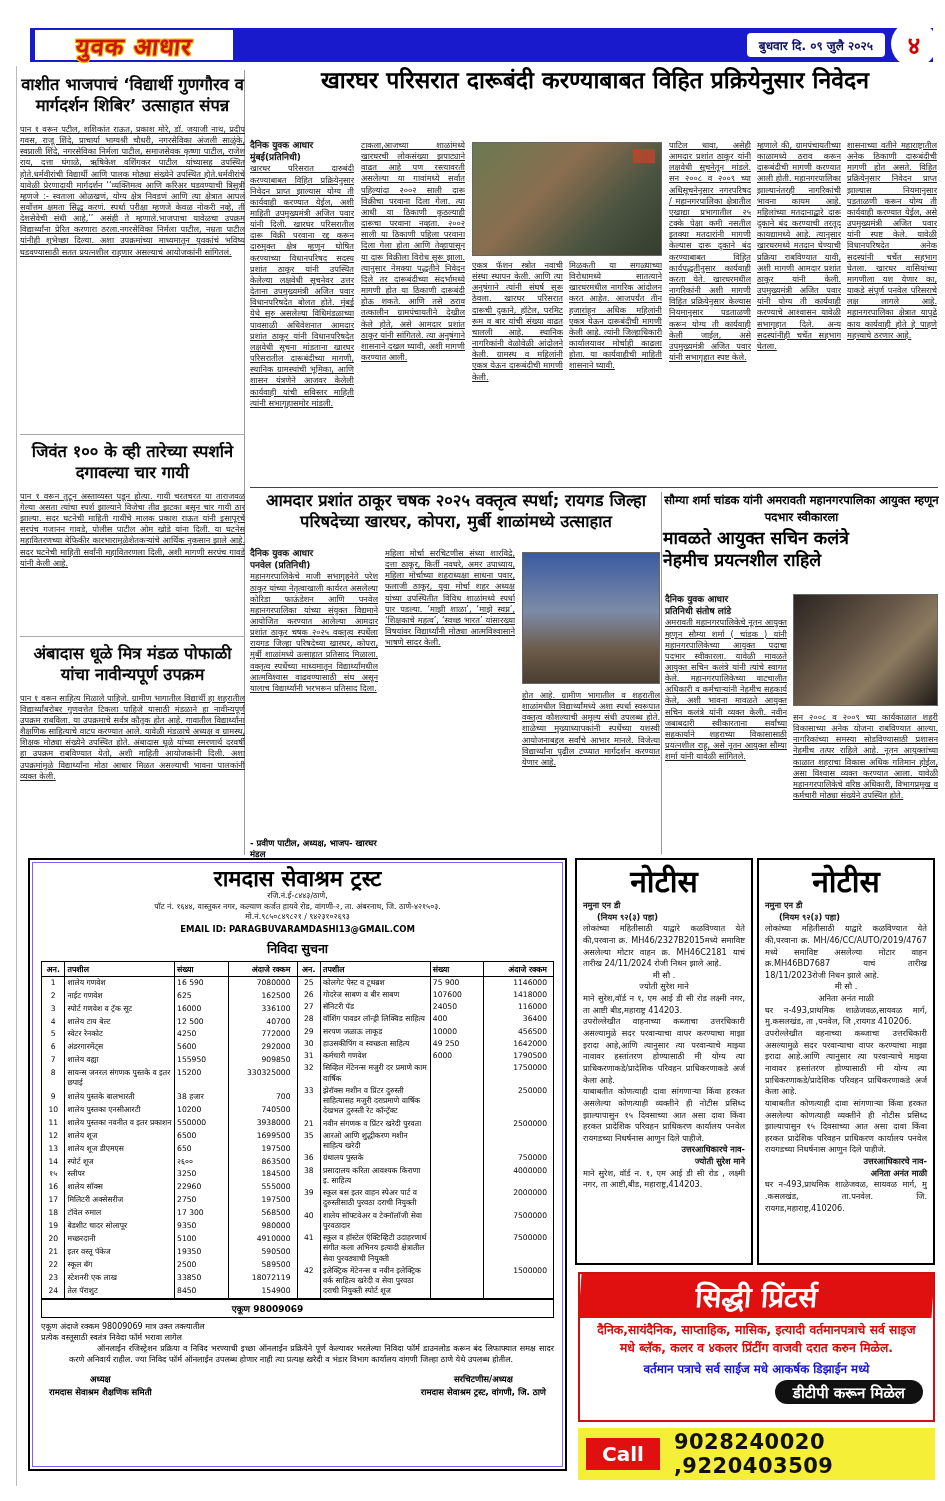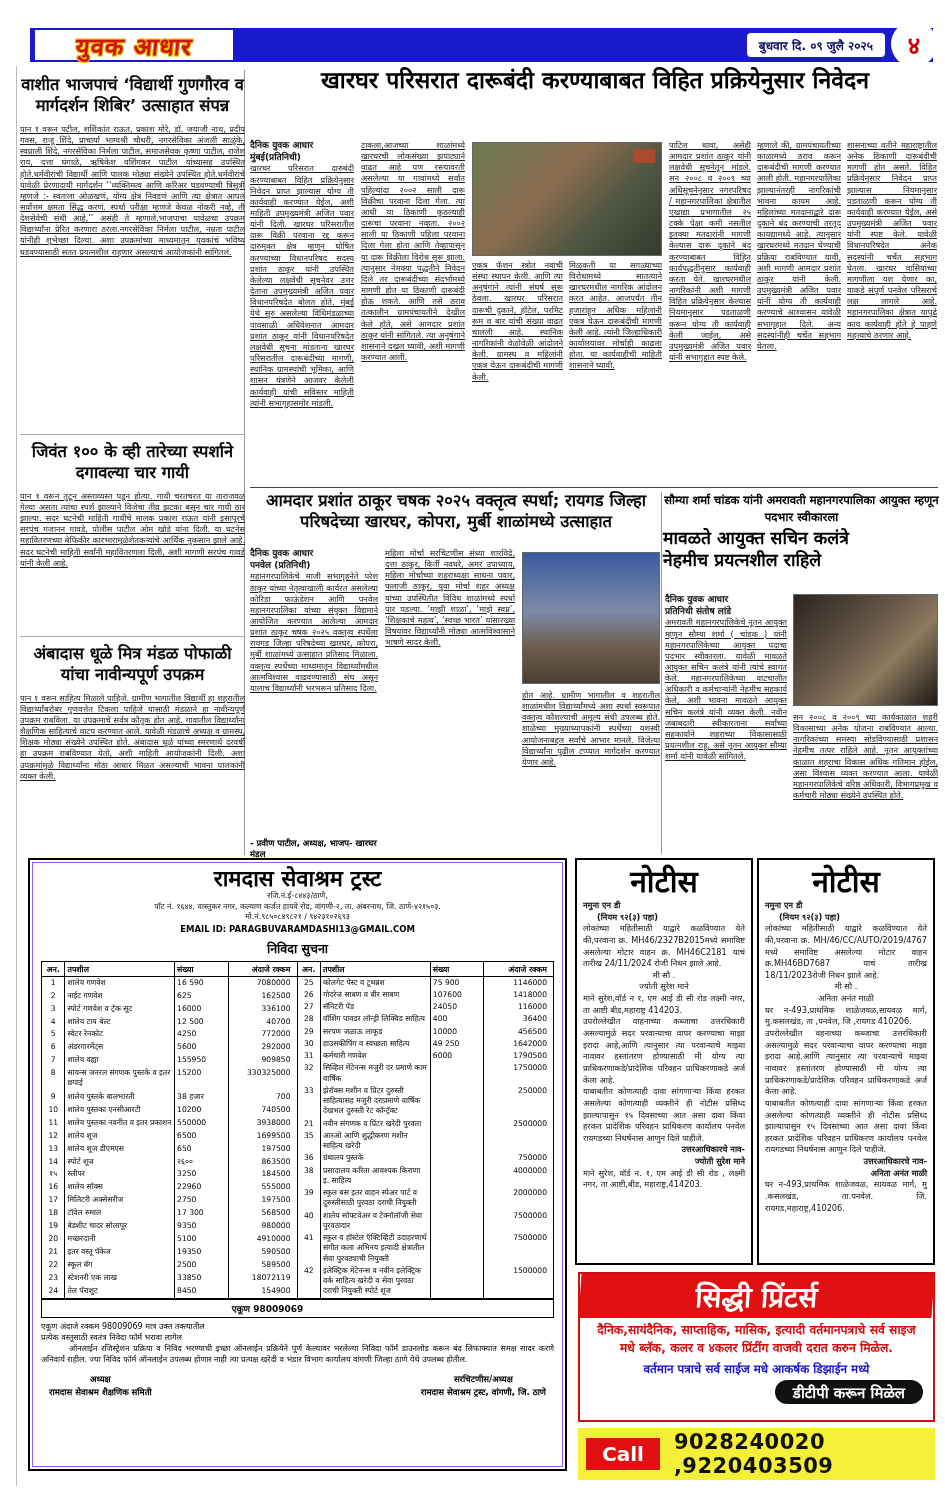--- a/index.html
+++ b/index.html
@@ -55,21 +55,21 @@
   .ttables table { border-collapse:collapse; width:50%; font-size:7.6px; }
   .ttables table:first-child { border-right:1px solid #000; }
   .ttables th { font-size:7.8px; font-weight:bold; border-bottom:1px solid #000; padding:2px 2px; text-align:left; }
   .ttables td { padding:1px 2px; vertical-align:top; line-height:1.35; }
   .ttables td:nth-child(1), .ttables th:nth-child(1) { width:9%; border-right:1px solid #000; text-align:center; }
   .ttables td:nth-child(2), .ttables th:nth-child(2) { width:43%; border-right:1px solid #000; }
   .ttables td:nth-child(3), .ttables th:nth-child(3) { width:21%; border-right:1px solid #000; }
   .ttables td:nth-child(4), .ttables th:nth-child(4) { width:27%; text-align:right; padding-right:6px; }
   .total-row { border:1px solid #000; border-top:2px solid #000; font-size:9px; font-weight:bold; text-align:center; padding:2px 60px 2px 0; }
   .tender-foot { font-size:8px; line-height:1.4; margin-top:3px; }
-  .tender-foot .para { text-indent:28px; text-align:justify; }
+  .tender-foot .para { text-indent:28px; text-align:justify;margin-left:28px; }
   .sign-row { display:flex; justify-content:space-between; font-size:8.5px; font-weight:bold; margin-top:8px; padding:0 8px; }
   .sign-row div { text-align:center; line-height:1.5; }
 
   
   .notice { position:absolute; top:858px; width:178px; height:407px; border:2px solid #000; padding:4px 6px; overflow:hidden; }
   .notice-title { text-align:center; font-size:30px; font-weight:bold; line-height:1.2; }
   .notice .nt { font-size:8.2px; line-height:1.42; color:#111; }
   .notice .b { font-weight:bold; }
   .notice .ind { padding-left:14px; }
   .notice .just { text-align:justify; }

